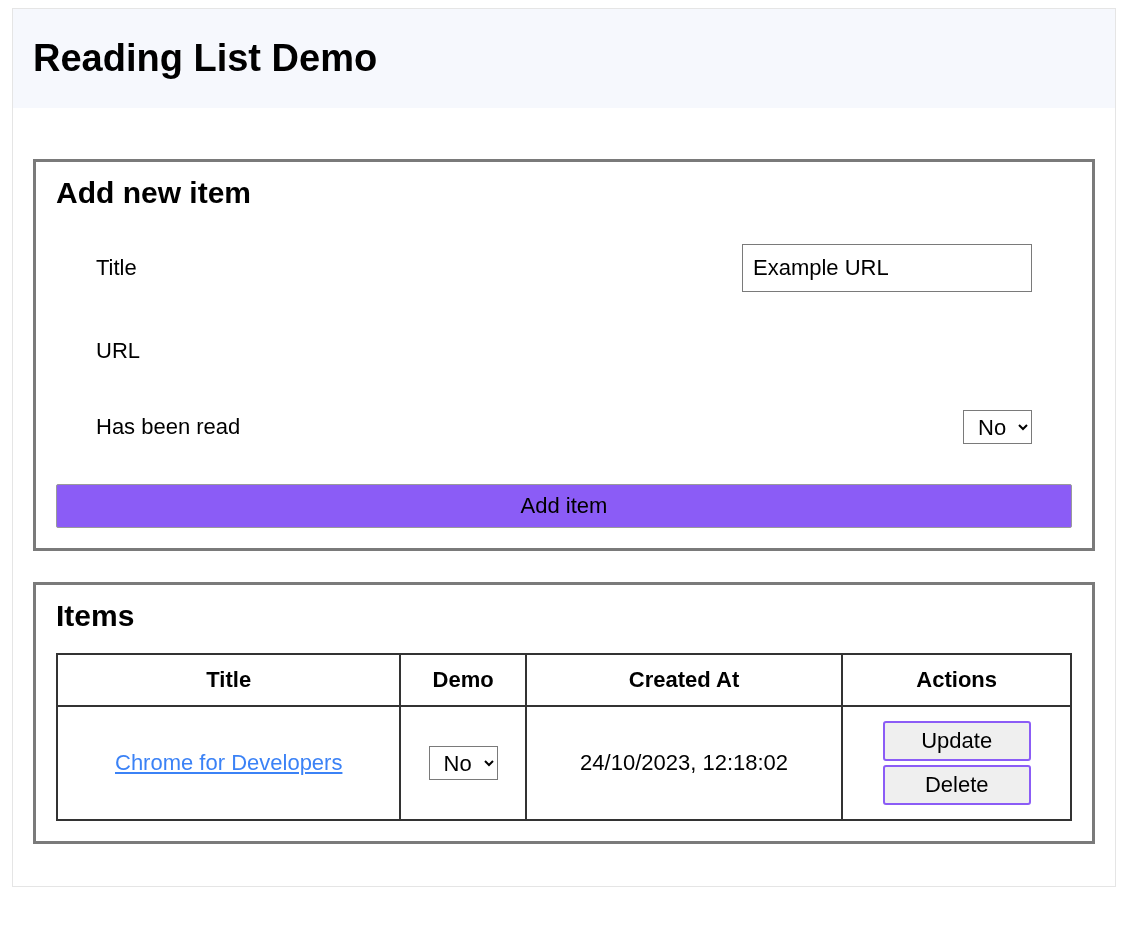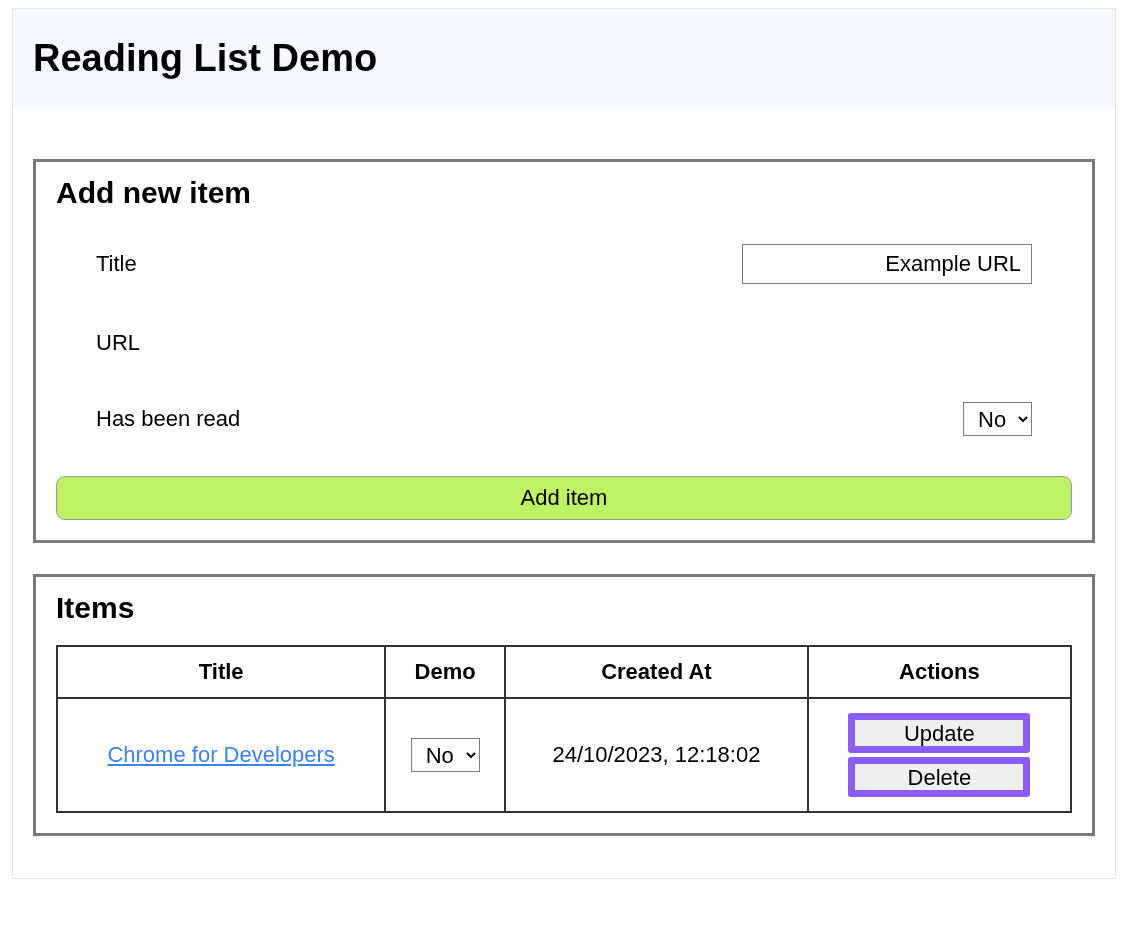--- a/index.html
+++ b/index.html
@@ -47,43 +47,42 @@
       justify-content: space-between;
       align-items: center;
       padding: 14px 40px 14px 40px;
       margin-bottom: 18px;
     }
     .form-label {
       font-size: 22px;
     }
     .text-input {
       width: 290px;
-      height: 40px;
+      height: 48px;
       font-size: 22px;
       padding: 4px 10px;
       border: 1px solid #7a7a7a;
       background: #ffffff;
       font-family: inherit;
-      text-align: right;
     }
     .select-input {
       height: 34px;
       font-size: 22px;
       padding: 2px 8px 2px 10px;
       border: 1px solid #7a7a7a;
       background: #ffffff;
       font-family: inherit;
     }
     .submit-btn {
       width: 100%;
       height: 44px;
       font-size: 22px;
-      background: #bef264;
+      background: #8b5cf6;
       border: 1px solid #9a9a9a;
-      border-radius: 9px;
+      border-radius: 2px;
       cursor: pointer;
       font-family: inherit;
       margin-top: 8px;
     }
     table.items-table {
       width: 100%;
       border-collapse: collapse;
       margin-top: 8px;
     }
     table.items-table th,
@@ -105,26 +104,26 @@
     .row-select {
       height: 34px;
       font-size: 22px;
       padding: 2px 8px 2px 10px;
       border: 1px solid #7a7a7a;
       background: #ffffff;
       font-family: inherit;
     }
     .action-btn {
       display: block;
-      width: 182px;
+      width: 148px;
       height: 40px;
       margin: 4px auto;
       font-size: 22px;
       background: #efefef;
-      border: 7px solid #8b5cf6;
+      border: 2px solid #8b5cf6;
       border-radius: 3px;
       cursor: pointer;
       font-family: inherit;
     }
     .actions-cell {
       padding: 10px 8px !important;
     }
   </style>
 </head>
 <body>

